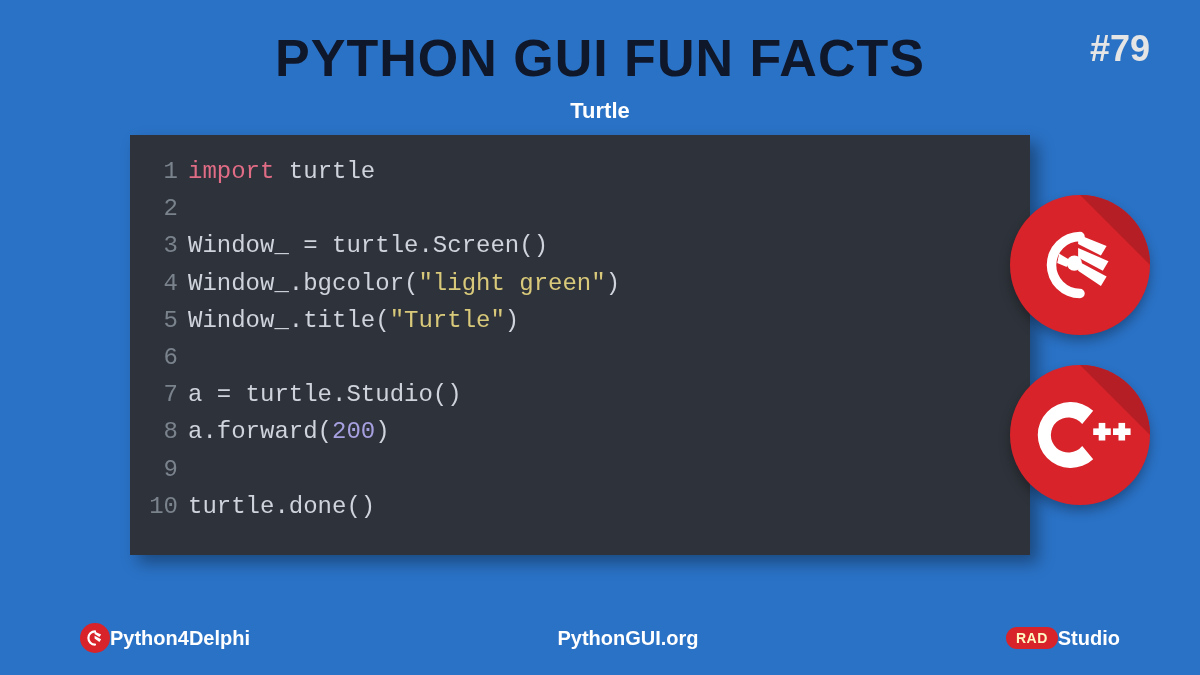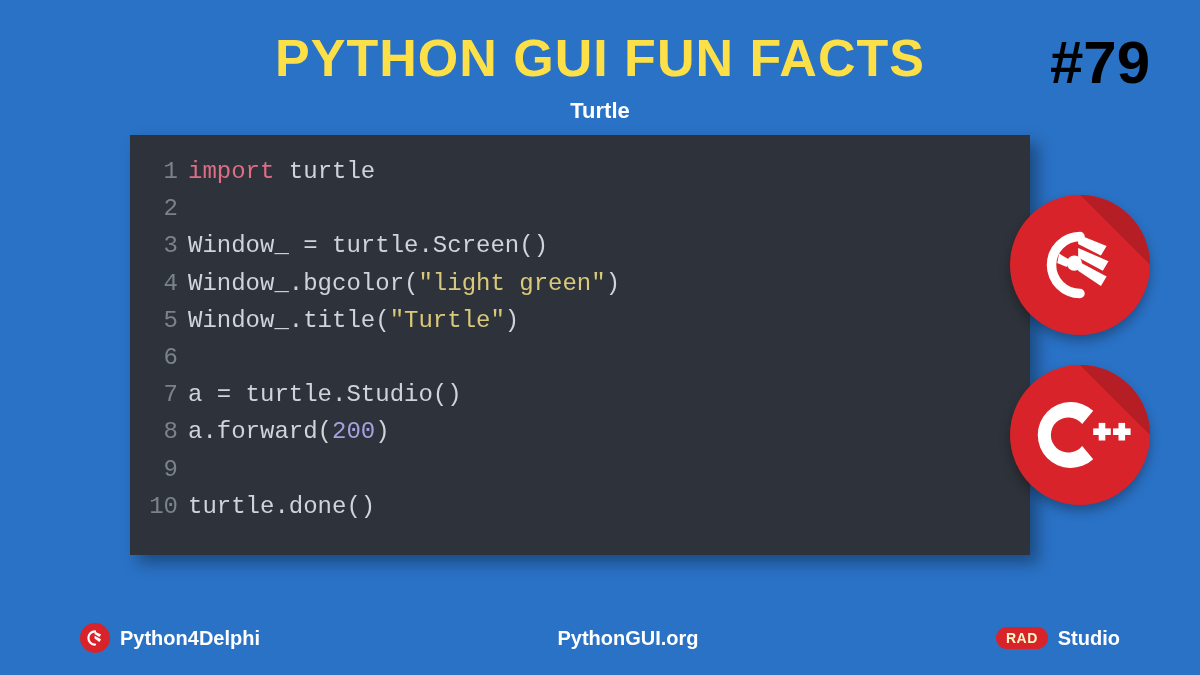--- a/index.html
+++ b/index.html
@@ -12,31 +12,31 @@
     overflow: hidden;
   }
   .header {
     position: absolute;
     top: 28px;
     left: 0;
     right: 0;
     text-align: center;
   }
   .title {
-    color: #fde047;
+    color: #0f172a;
     font-size: 52px;
     font-weight: 800;
     letter-spacing: 1px;
   }
   .number {
     position: absolute;
     top: 28px;
     right: 50px;
-    color: #000000;
-    font-size: 60px;
+    color: #e5e5e5;
+    font-size: 36px;
     font-weight: 800;
   }
   .subtitle {
     position: absolute;
     top: 98px;
     left: 0;
     right: 0;
     text-align: center;
     color: #ffffff;
     font-size: 22px;
@@ -113,21 +113,21 @@
     align-items: center;
     justify-content: space-between;
     padding: 0 80px;
     color: #ffffff;
     font-weight: 700;
     font-size: 20px;
   }
   .footer-item {
     display: flex;
     align-items: center;
-    gap: 10px;
+    gap: 0;
   }
   .footer-logo-small {
     width: 30px;
     height: 30px;
     border-radius: 50%;
     background: #d8232a;
     position: relative;
     overflow: hidden;
     flex-shrink: 0;
   }

